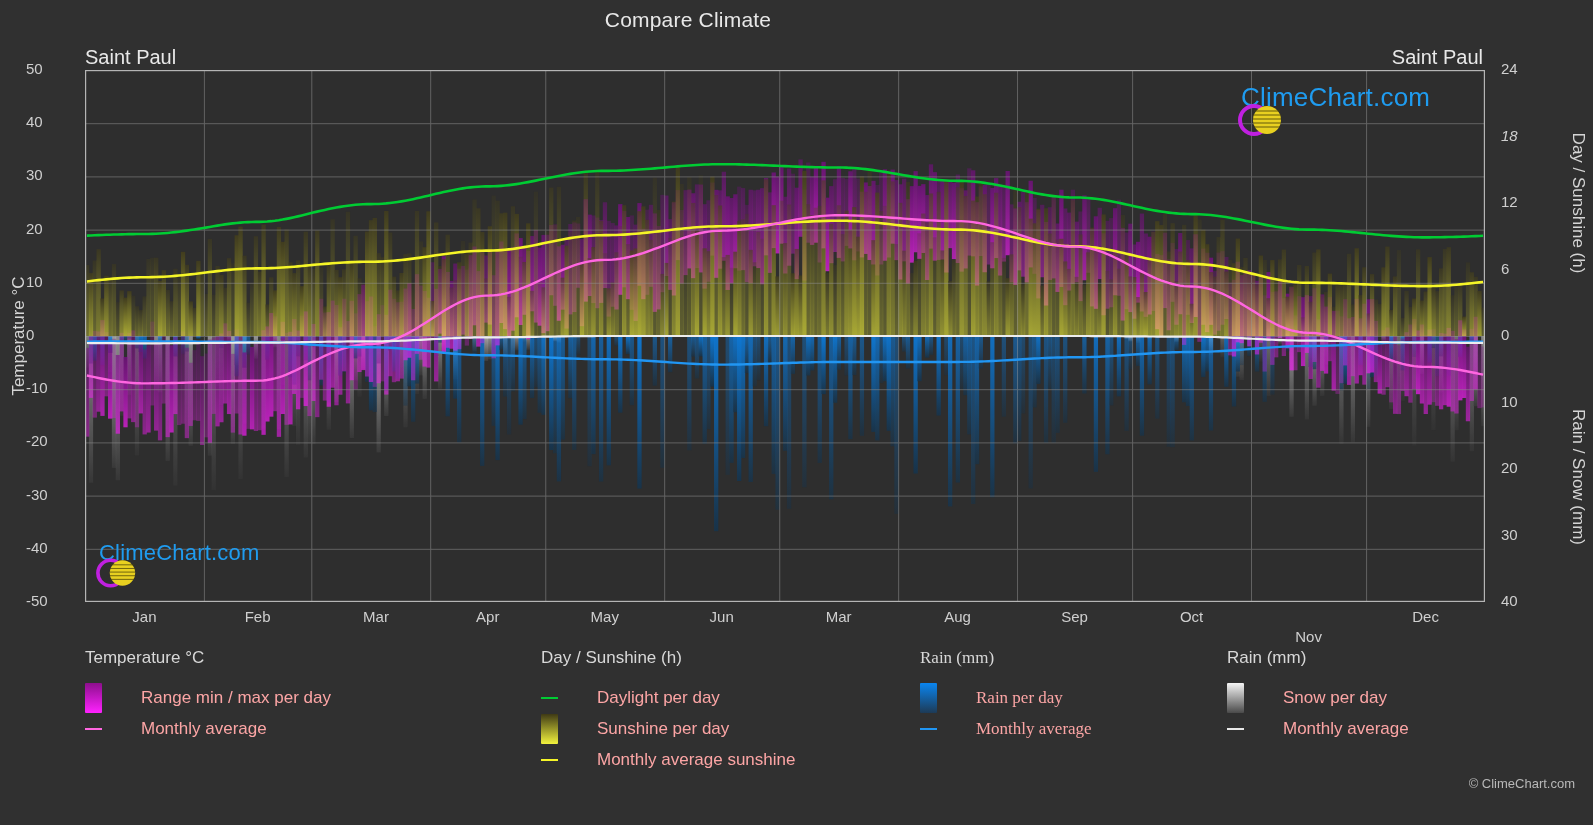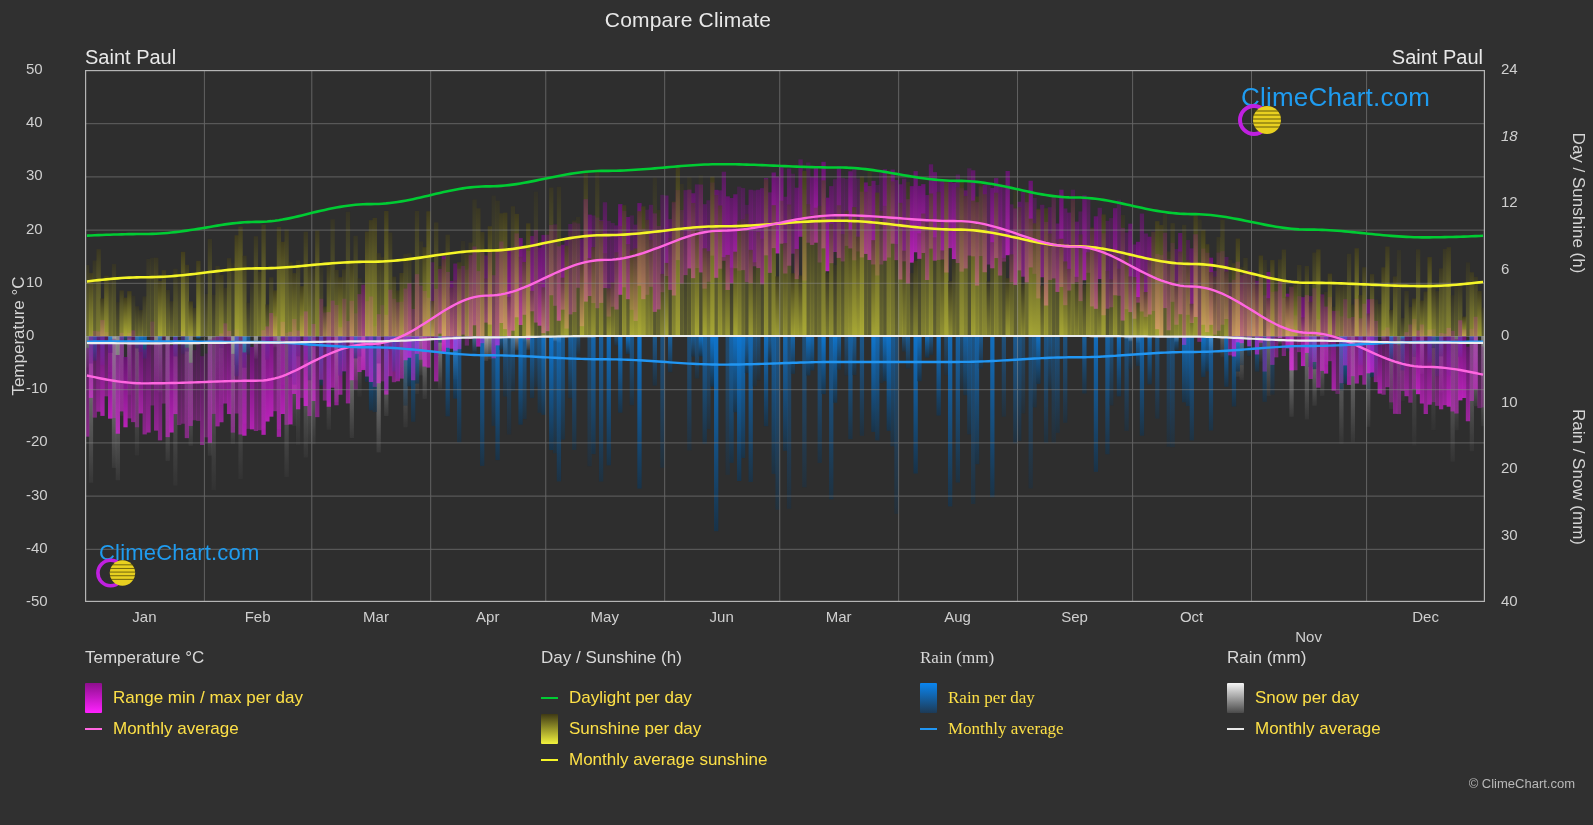--- a/index.html
+++ b/index.html
@@ -56,21 +56,21 @@
   .xtick{position:absolute;font-size:15px;color:#cfcfcf;text-align:center;width:90px;top:608px;}
 
   
   .legend{position:absolute;left:0;top:648px;width:1593px;height:150px;}
   .lg-col{position:absolute;top:0;}
   .lg-head{font-size:17px;color:#d8d8d8;margin-bottom:14px;}
   .lg-row{display:flex;align-items:center;height:31px;}
   .lg-sw{width:17px;height:30px;margin-right:11px;flex:none;border-radius:1px;}
   .lg-line{width:17px;height:30px;margin-right:11px;flex:none;position:relative;}
   .lg-line i{position:absolute;left:0;top:14px;width:17px;height:2px;display:block;}
-  .lg-txt{font-size:17px;color:#fde047;white-space:nowrap;}
+  .lg-txt{font-size:17px;color:#fca5a5;white-space:nowrap;margin-left:28px;}
 
   .copyright{position:absolute;right:18px;top:776px;font-size:13px;color:#b8b8b8;}
 
   
   .logo{position:absolute;display:flex;align-items:center;}
   .logo .mark{position:relative;flex:none;}
   .logo .wordmark{font-size:26px;color:#1f9cf0;margin-left:6px;letter-spacing:.2px;}
   .logo.small .wordmark{font-size:22px;}
 </style>
 </head>

